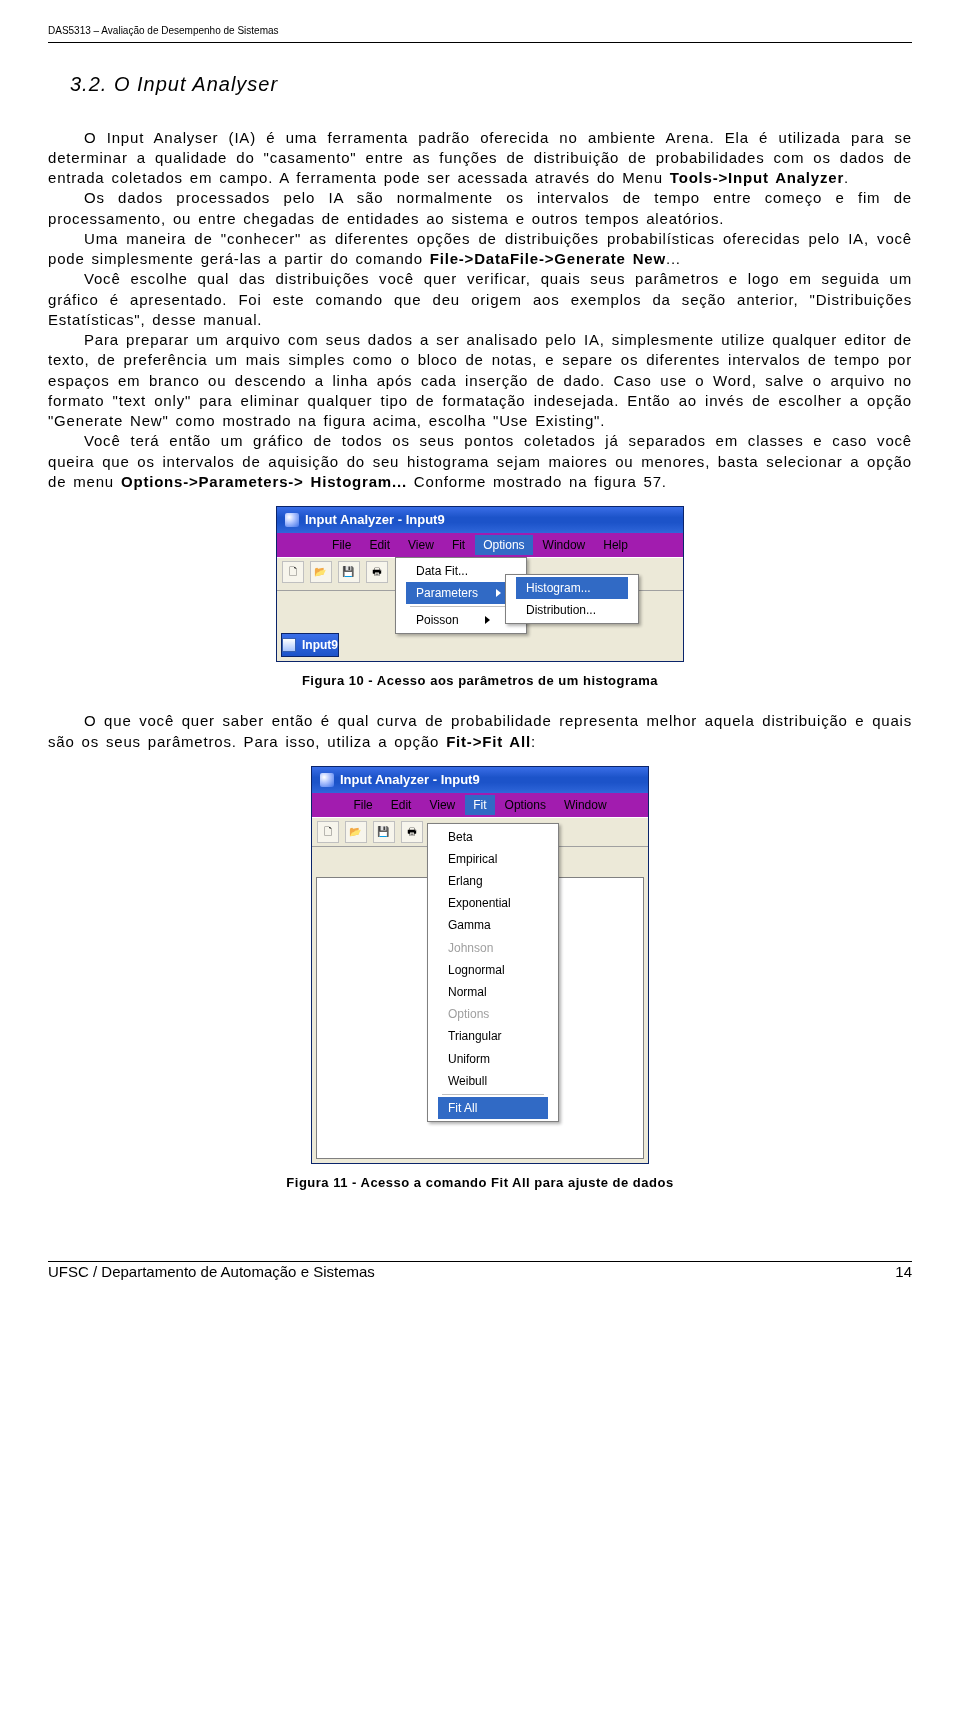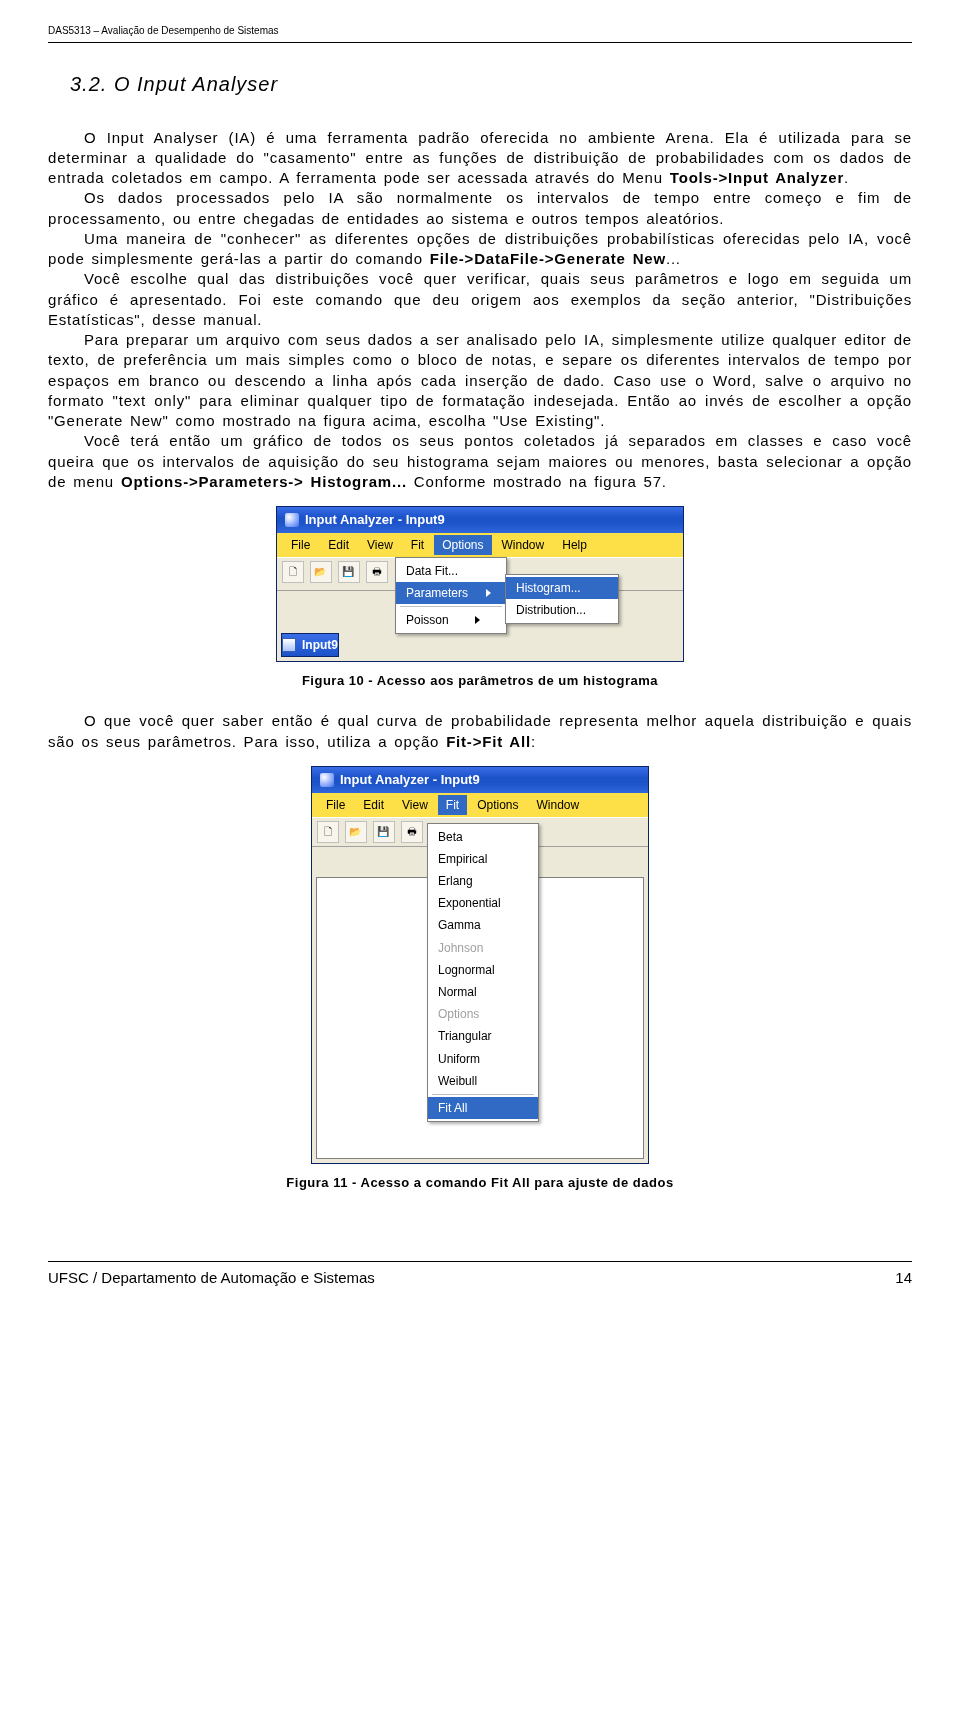--- a/index.html
+++ b/index.html
@@ -60,24 +60,25 @@
     align-items: center;
     gap: 6px;
     font-size: 13px;
   }
   .titlebar .ia-icon {
     width: 14px; height: 14px;
     background: radial-gradient(circle at 30% 30%, #fff, #b0c4ff 40%, #3a6ee7);
     border-radius: 2px;
   }
   .menubar {
-    background: #fde047;
+    background: #a21caf;
     padding: 2px 6px;
     display: flex;
     gap: 2px;
+    justify-content: center;
   }
   .menuitem {
     padding: 2px 8px;
   }
   .menuitem.hover {
     background: #316ac5;
     color: #fff;
   }
   .toolbar {
     background: #ece9d8;
@@ -93,21 +94,21 @@
     border: 1px solid #c0c0c0;
     background: #f7f5ec;
     display: flex; align-items: center; justify-content: center;
     font-size: 10px;
   }
   .submenu {
     position: absolute;
     background: #fff;
     border: 1px solid #808080;
     box-shadow: 2px 2px 3px rgba(0,0,0,0.3);
-    padding: 2px 0;
+    padding: 2px 10px;
     font-size: 12px;
     z-index: 5;
   }
   .submenu .sm-item {
     padding: 3px 26px 3px 10px;
     white-space: nowrap;
     display: flex;
     justify-content: space-between;
     gap: 18px;
     align-items: center;
@@ -164,21 +165,20 @@
   .body-area {
     position: relative;
     background: #fff;
     border: 1px solid #808080;
     margin: 4px;
     height: 280px;
   }
   .footer {
     border-top: 1px solid #000;
     margin-top: 70px;
-    padding-top: 6px;
     display: flex;
     justify-content: space-between;
     font-size: 15px;
   }
 </style>
 </head>
 <body>
 
 <div class="page">
 

